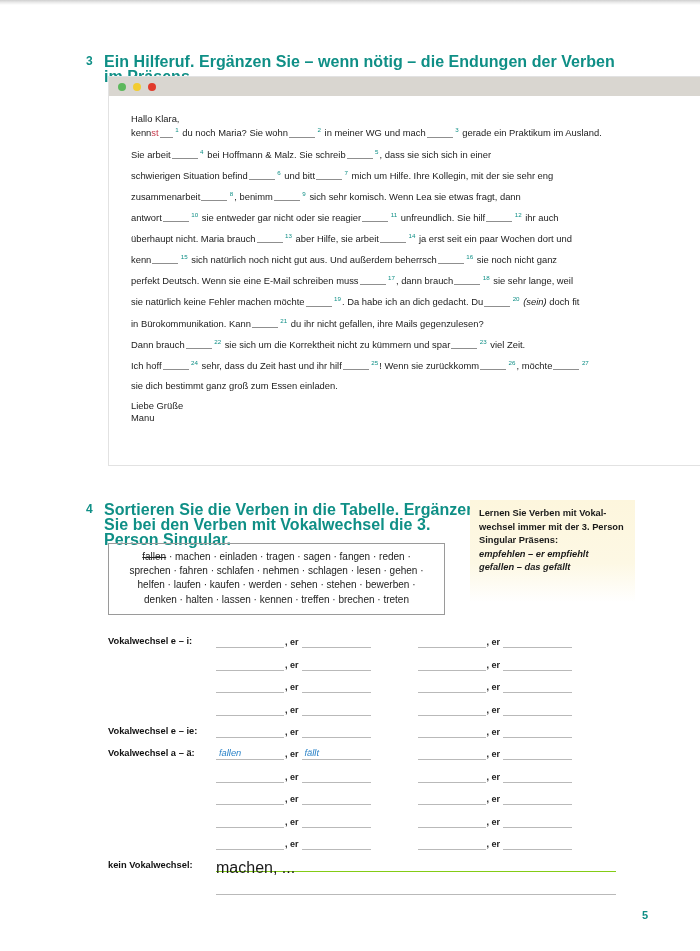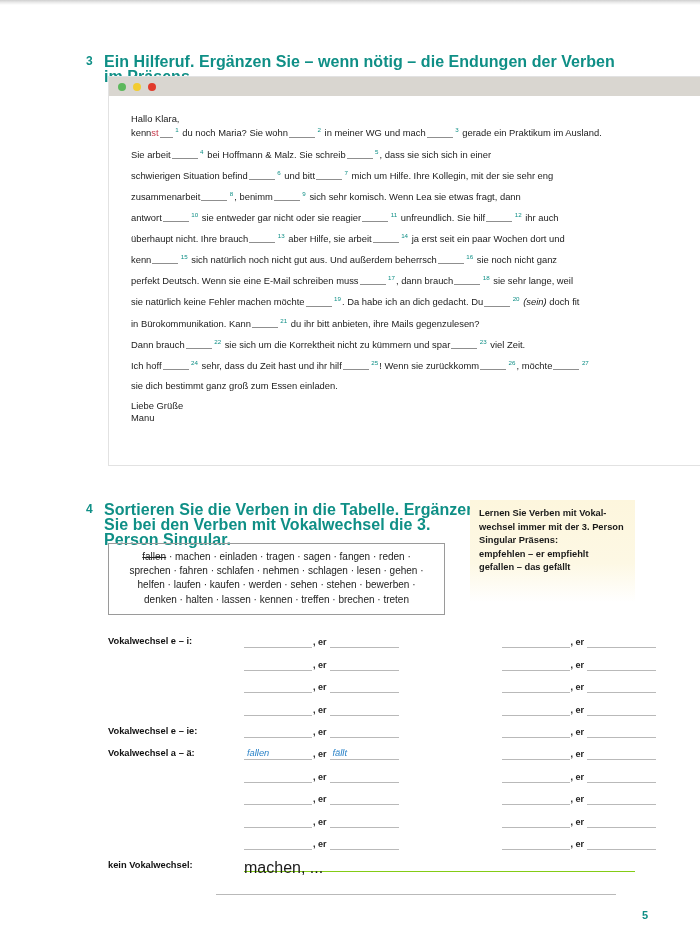--- a/index.html
+++ b/index.html
@@ -137,34 +137,33 @@
     width: 165px;
     height: 102px;
     background: linear-gradient(to bottom, #fdf6dd 0%, #fdf8e4 62%, #ffffff 100%);
     box-sizing: border-box;
     padding: 7px 9px 0 9px;
     font-size: 9.3px;
     line-height: 13.6px;
     color: #1a1a1a;
     font-weight: bold;
   }
-  .tipbox .ex { }
+  .tipbox .ex { font-style: italic; }
 
   
   .grid {
     position: absolute;
     left: 108px;
     top: 626px;
     width: 527px;
   }
   .row {
     display: flex;
     align-items: flex-end;
     height: 22.4px;
-    gap: 28px;
   }
   .rowlabel {
     width: 108px;
     flex: 0 0 108px;
     font-size: 9.3px;
     font-weight: bold;
     color: #111;
     padding-bottom: 2px;
     white-space: nowrap;
   }
@@ -240,25 +239,25 @@
       <span class="dot red"></span>
     </div>
     <div class="mailbody">
       <div class="ln greet">Hallo Klara,</div>
       <div id="email-lines">
           <div class="ln"><span>kenn</span><span class="ans">st</span><span class="blank" style="width: 13px;"></span><sup class="n">1</sup><span> du noch Maria? Sie wohn</span><span class="blank" style="width: 26px;"></span><sup class="n">2</sup><span> in meiner WG und mach</span><span class="blank" style="width: 26px;"></span><sup class="n">3</sup><span> gerade ein Praktikum im Ausland.</span></div>
           <div class="ln"><span>Sie arbeit</span><span class="blank" style="width: 26px;"></span><sup class="n">4</sup><span> bei Hoffmann &amp; Malz. Sie schreib</span><span class="blank" style="width: 26px;"></span><sup class="n">5</sup><span>, dass sie sich sich in einer</span></div>
           <div class="ln"><span>schwierigen Situation befind</span><span class="blank" style="width: 26px;"></span><sup class="n">6</sup><span> und bitt</span><span class="blank" style="width: 26px;"></span><sup class="n">7</sup><span> mich um Hilfe. Ihre Kollegin, mit der sie sehr eng</span></div>
           <div class="ln"><span>zusammenarbeit</span><span class="blank" style="width: 26px;"></span><sup class="n">8</sup><span>, benimm</span><span class="blank" style="width: 26px;"></span><sup class="n">9</sup><span> sich sehr komisch. Wenn Lea sie etwas fragt, dann</span></div>
           <div class="ln"><span>antwort</span><span class="blank" style="width: 26px;"></span><sup class="n">10</sup><span> sie entweder gar nicht oder sie reagier</span><span class="blank" style="width: 26px;"></span><sup class="n">11</sup><span> unfreundlich. Sie hilf</span><span class="blank" style="width: 26px;"></span><sup class="n">12</sup><span> ihr auch</span></div>
-          <div class="ln"><span>überhaupt nicht. Ihre brauch</span><span class="blank" style="width: 26px;"></span><sup class="n">13</sup><span> aber Hilfe, sie arbeit</span><span class="blank" style="width: 26px;"></span><sup class="n">14</sup><span> ja erst seit ein paar Wochen dort und</span></div>
+          <div class="ln"><span>überhaupt nicht. Maria brauch</span><span class="blank" style="width: 26px;"></span><sup class="n">13</sup><span> aber Hilfe, sie arbeit</span><span class="blank" style="width: 26px;"></span><sup class="n">14</sup><span> ja erst seit ein paar Wochen dort und</span></div>
           <div class="ln"><span>kenn</span><span class="blank" style="width: 26px;"></span><sup class="n">15</sup><span> sich natürlich noch nicht gut aus. Und außerdem beherrsch</span><span class="blank" style="width: 26px;"></span><sup class="n">16</sup><span> sie noch nicht ganz</span></div>
           <div class="ln"><span>perfekt Deutsch. Wenn sie eine E-Mail schreiben muss</span><span class="blank" style="width: 26px;"></span><sup class="n">17</sup><span>, dann brauch</span><span class="blank" style="width: 26px;"></span><sup class="n">18</sup><span> sie sehr lange, weil</span></div>
           <div class="ln"><span>sie natürlich keine Fehler machen möchte</span><span class="blank" style="width: 26px;"></span><sup class="n">19</sup><span>. Da habe ich an dich gedacht. Du</span><span class="blank" style="width: 26px;"></span><sup class="n">20</sup><span class="ital"> (sein)</span><span> doch fit</span></div>
-          <div class="ln"><span>in Bürokommunikation. Kann</span><span class="blank" style="width: 26px;"></span><sup class="n">21</sup><span> du ihr bitt anbieten, ihre Mails gegenzulesen?</span></div>
+          <div class="ln"><span>in Bürokommunikation. Kann</span><span class="blank" style="width: 26px;"></span><sup class="n">21</sup><span> du ihr nicht gefallen, ihre Mails gegenzulesen?</span></div>
           <div class="ln"><span>Dann brauch</span><span class="blank" style="width: 26px;"></span><sup class="n">22</sup><span> sie sich um die Korrektheit nicht zu kümmern und spar</span><span class="blank" style="width: 26px;"></span><sup class="n">23</sup><span> viel Zeit.</span></div>
           <div class="ln"><span>Ich hoff</span><span class="blank" style="width: 26px;"></span><sup class="n">24</sup><span> sehr, dass du Zeit hast und ihr hilf</span><span class="blank" style="width: 26px;"></span><sup class="n">25</sup><span>! Wenn sie zurückkomm</span><span class="blank" style="width: 26px;"></span><sup class="n">26</sup><span>, möchte</span><span class="blank" style="width: 26px;"></span><sup class="n">27</sup></div>
           <div class="ln"><span>sie dich bestimmt ganz groß zum Essen einladen.</span></div>
         </div>
       <div class="ln tight">Liebe Grüße</div>
       <div class="ln tight">Manu</div>
     </div>
   </div>
 
   <div class="ex-head" style="left:86px; top:502px; width:400px;">

